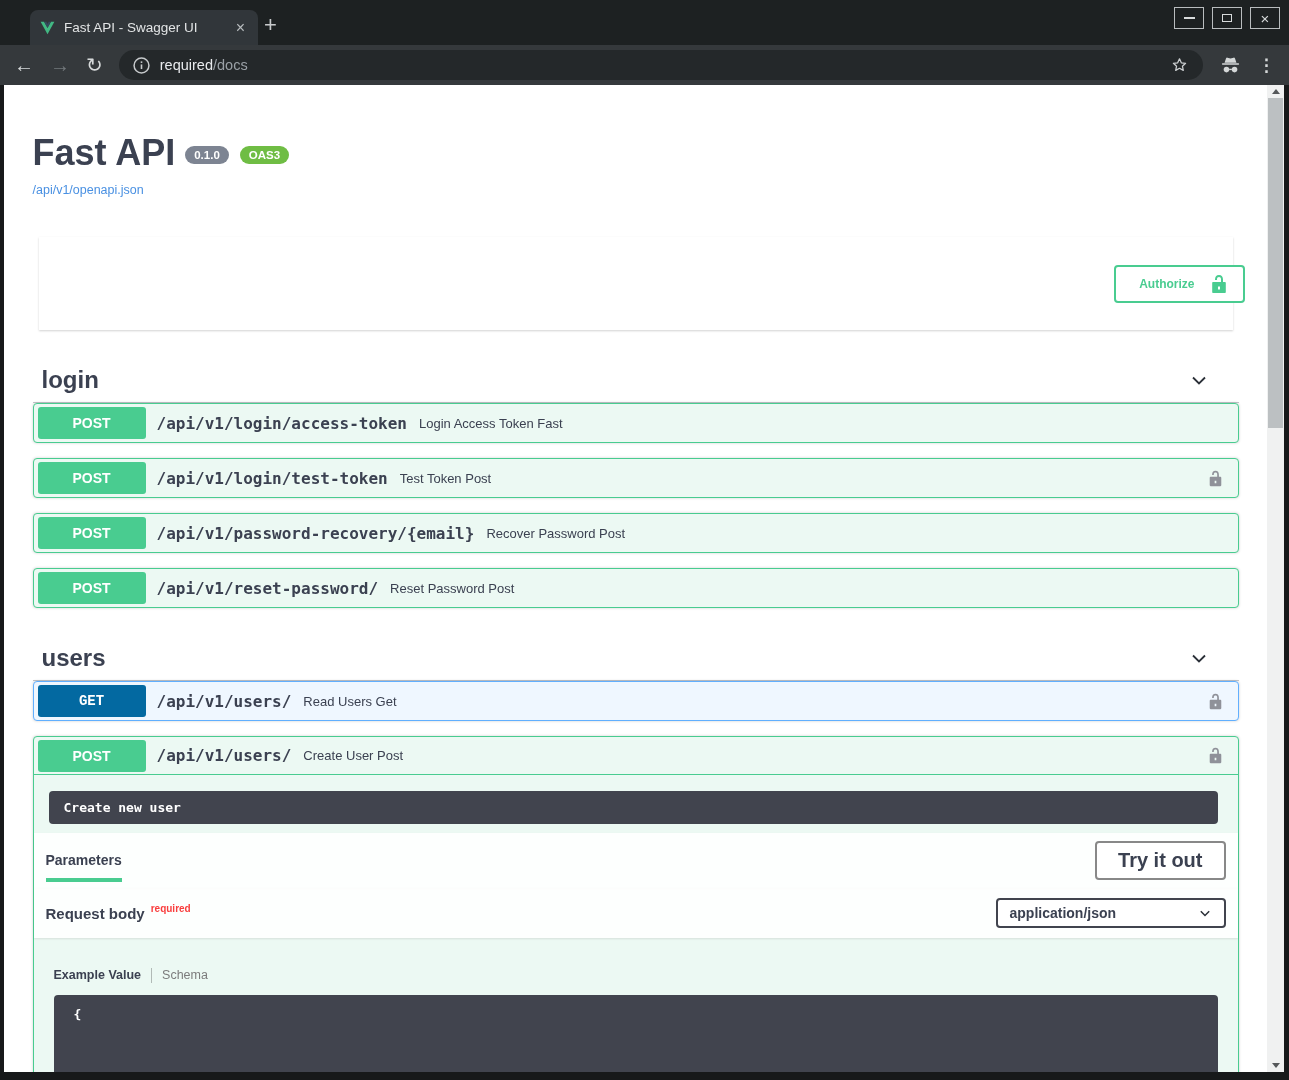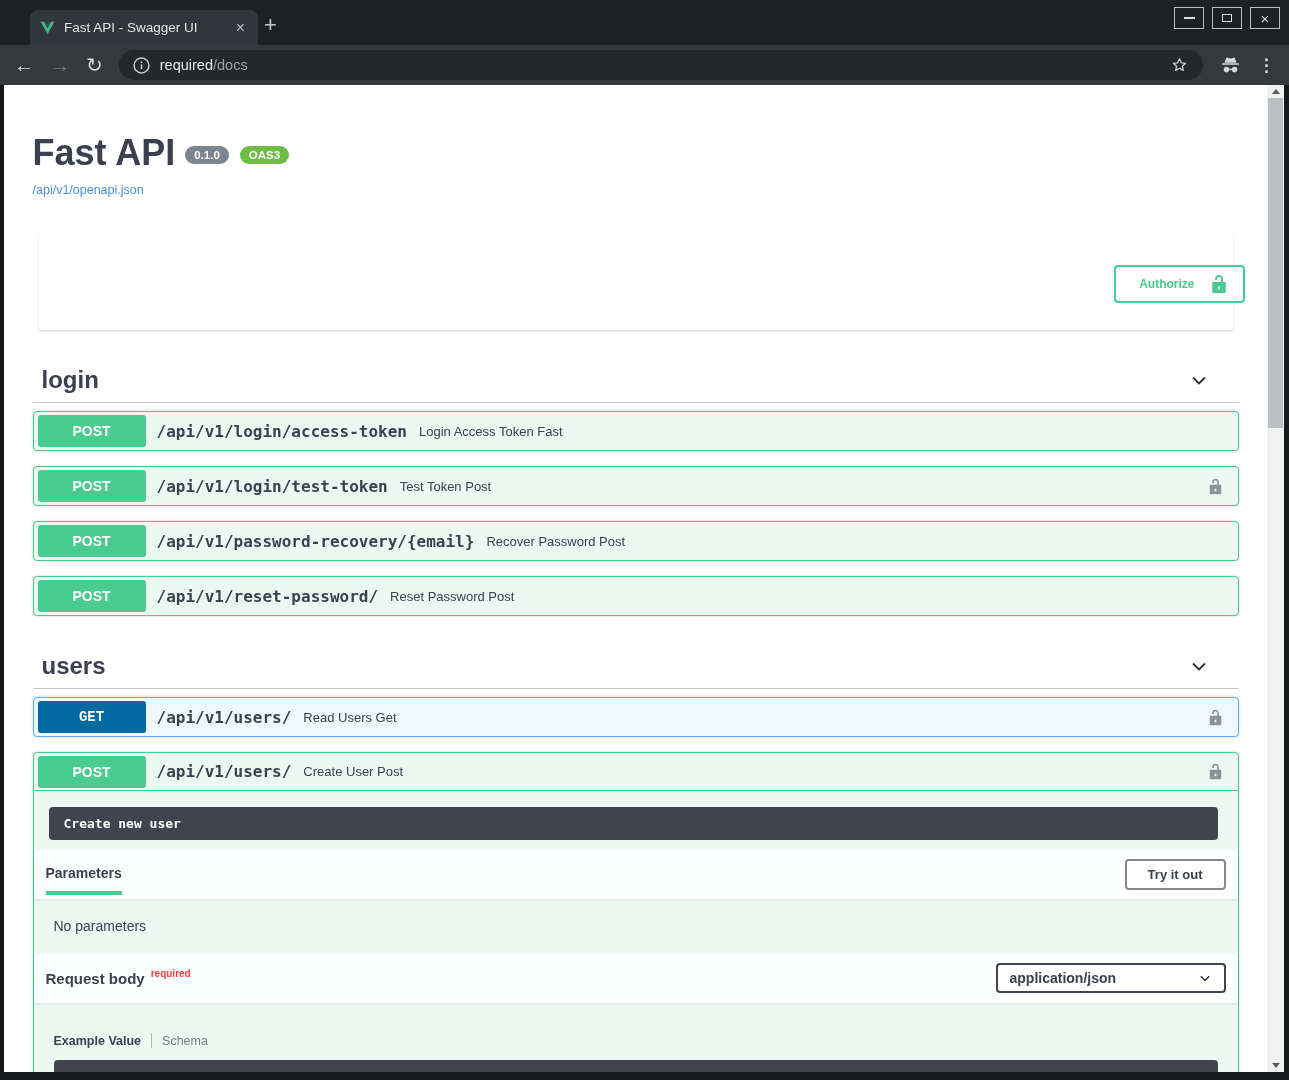--- a/index.html
+++ b/index.html
@@ -58,21 +58,21 @@
   .scheme-container { margin: 40px 6px 0; height: 93px; background: #fff; box-shadow: 0 1px 2px 0 rgba(0,0,0,.18); }
   .auth-wrapper { width: 1206px; height: 100%; margin: 0 auto; display: flex; justify-content: flex-end; align-items: center; }
   .btn-authorize { display: flex; align-items: center; gap: 14px; background: #fff; border: 2px solid #49cc90;
                    border-radius: 4px; color: #49cc90; font-weight: bold; font-size: 12px; padding: 7px 14px 7px 23px; }
 
   
   .opblock-tag { margin-top: 28px; display: flex; align-items: center; justify-content: space-between;
                  padding: 8px 30px 8px 9px; border-bottom: 1px solid rgba(59,65,81,.3); }
   .tag-name { font-size: 24px; font-weight: bold; color: #3b4151; }
   .tag-chevron { display: inline-flex; }
-  .ops { margin-top: 8px; }
+  .ops { }
 
   .opblock { border: 1px solid #49cc90; border-radius: 4px; background: #ecf9f3; box-shadow: 0 0 3px rgba(0,0,0,.19); margin-bottom: 15px; }
   .opblock.get { border-color: #61affe; background: #eff7ff; }
   .op-summary { display: flex; align-items: center; padding: 4px; height: 38px; }
   .opblock.is-open > .op-summary { border-bottom: 1px solid #49cc90; }
   .method-badge { min-width: 108px; text-align: center; padding: 8px 0; border-radius: 3px;
                   font-size: 14px; font-weight: bold; color: #fff; }
   .method-badge.post { background: #49cc90; }
   .method-badge.get { background: #0369a1; font-family: Liberation Mono, monospace; }
   .op-path { font-family: "DejaVu Sans Mono", monospace; font-weight: bold; font-size: 16px; color: #3b4151; margin-left: 11px; }
@@ -82,30 +82,30 @@
   
   .op-body { }
   .op-description-wrap { padding: 16px 20px 9px 15px; }
   .markdown-code { background: #41444e; border-radius: 4px; padding: 9px 15px; color: #fff;
                    font-family: "DejaVu Sans Mono", monospace; font-size: 13px; font-weight: bold; }
   .opblock-section-header { background: rgba(255,255,255,.9); box-shadow: 0 1px 2px rgba(0,0,0,.1);
                             min-height: 50px; padding: 8px 12px; display: flex; align-items: center; justify-content: space-between; }
   .tab-header { position: relative; font-size: 14px; font-weight: bold; color: #3b4151; padding: 0 0 2px; }
   .tab-header:after { content: ""; position: absolute; left: 0; bottom: -12px; width: 100%; height: 4px; background: #49cc90; }
   .btn-tryout { background: #fff; border: 2px solid #888; border-radius: 4px; padding: 6px 21px;
-                font-size: 13px; font-weight: bold; color: #3b4151; }
+                font-size: 20px; font-weight: bold; color: #3b4151; }
   .no-params { padding: 19px 20px; font-size: 14px; color: #3b4151; }
   .rb-left { display: flex; align-items: flex-start; }
   .rb-label { font-size: 15px; font-weight: bold; color: #3b4151; }
   .rb-required { font-size: 10px; color: #f93e3e; margin-left: 6px; margin-top: -2px; font-weight: bold; }
   .content-type { width: 230px; background: #fff; border: 2px solid #41444e; border-radius: 4px;
                   padding: 5px 12px; display: flex; align-items: center; justify-content: space-between;
                   font-size: 14px; font-weight: bold; color: #3b4151; }
   .model-example { padding: 30px 20px 0; }
-  .example-tabs { display: flex; align-items: center; }
+  .example-tabs { display: flex; }
   .ex-tab { font-size: 12.5px; font-weight: bold; color: #3b4151; }
   .ex-tab.inactive { color: #7c7c7c; font-weight: normal; }
   .tab-sep { width: 1px; height: 15px; background: rgba(0,0,0,.25); margin: 0 10px; }
   .code-block { margin-top: 12px; background: #41444e; border-radius: 4px 4px 0 0; padding: 12px 20px 60px;
                 color: #fff; font-family: "DejaVu Sans Mono", monospace; font-size: 13px; font-weight: bold; }
 
   svg { display: block; }
 </style>
 </head>
 <body>
@@ -275,21 +275,20 @@
             <div class="op-body">
               <div class="op-description-wrap">
                 <div class="markdown-code">Create new user</div>
               </div>
 
               <div class="opblock-section-header">
                 <span class="tab-header">Parameters</span>
                 <button class="btn-tryout">Try it out</button>
               </div>
 
-              <div class="no-params">No parameters</div>
 
               <div class="opblock-section-header">
                 <span class="rb-left">
                   <span class="rb-label">Request body</span>
                   <span class="rb-required">required</span>
                 </span>
                 <div class="content-type">
                   <span>application/json</span>
                   <span>
                     <svg width="14" height="14" viewBox="0 0 20 20" fill="none" stroke="#2b3038" stroke-width="2.2">

